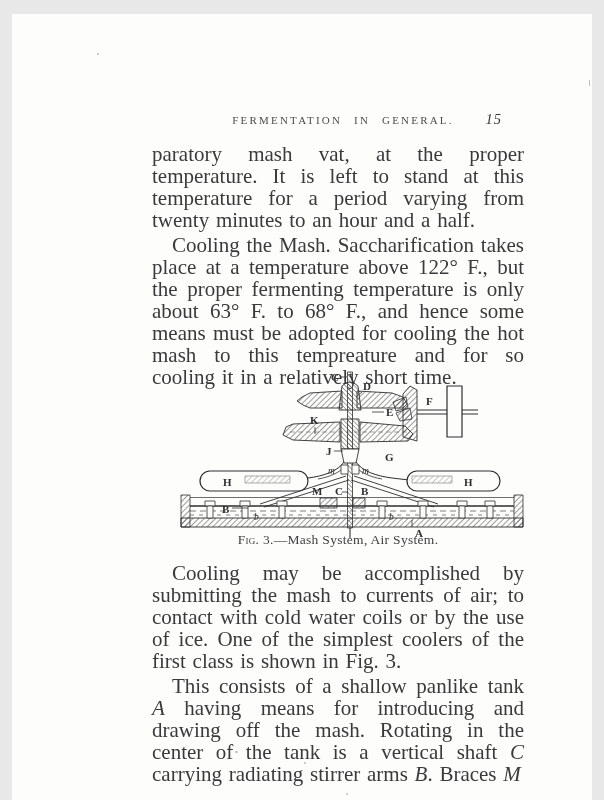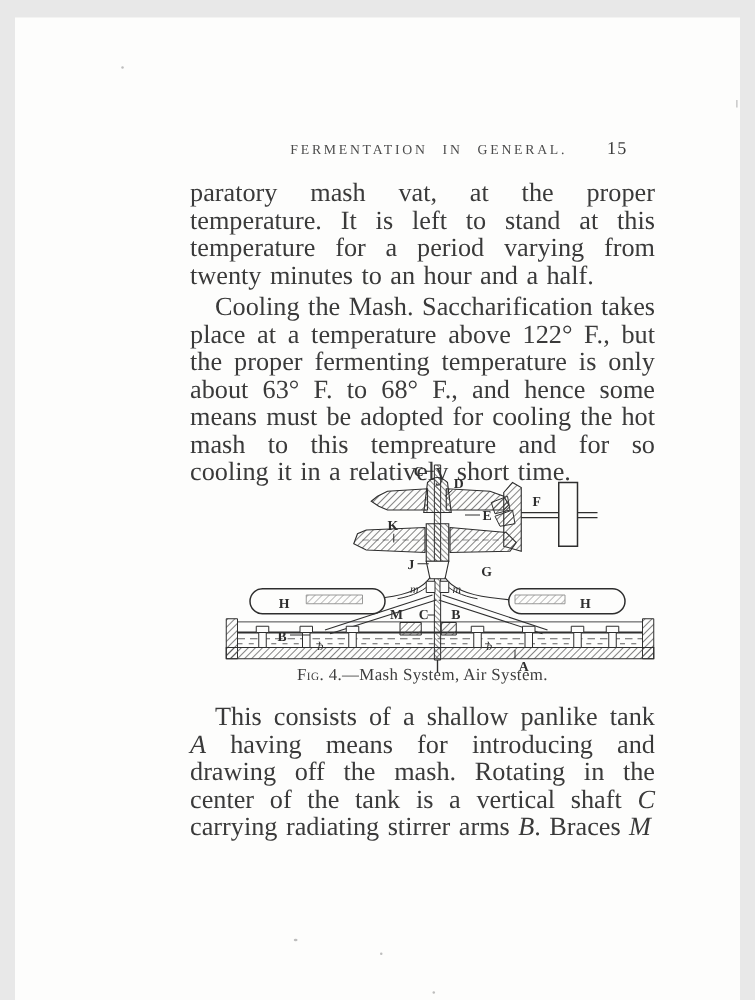--- a/index.html
+++ b/index.html
@@ -8,21 +8,21 @@
     font-family:"Liberation Serif",serif;color:#3b3b3b;overflow:hidden;
     margin:14px auto;
   }
   .header{position:absolute;left:140px;top:100px;width:372px;height:20px;}
   .running-title{
     display:block;text-align:center;font-size:11px;letter-spacing:2.2px;
     word-spacing:7px;color:#4c4c4c;padding-left:10px;
   }
   .page-number{
     position:absolute;right:22px;top:-3px;font-size:14.5px;
-    letter-spacing:1px;color:#3b3b3b;
+    letter-spacing:1px;color:#3b3b3b;font-style:italic;
   }
   .body-text{
     position:absolute;left:140px;width:372px;font-size:21px;line-height:22px;
     text-align:justify;word-spacing:1.5px;color:#3a3a3a;
   }
   #body-top{top:129px;}
   #body-bottom{top:548px;}
   p.para{margin:0;}
   p.para + p.para{margin-top:3px;}
   p.indent{text-indent:20px;}
@@ -162,24 +162,25 @@
       <text class="figlbl" x="175" y="131">C</text>
       <text class="figlbl" x="201" y="131">B</text>
       <text class="figlbl" x="62" y="149">B</text>
       <text class="figlbl-sm" x="94" y="156">b</text>
       <text class="figlbl-sm" x="229" y="156">b</text>
       <text class="figlbl" x="255" y="173">A</text>
     </svg>
   </div>
 
   <div class="caption">
-    <span class="smallcaps">Fig. 4.</span><span>—Mash System, Air System.</span>
+    <span class="smallcaps">Fig. 3.</span><span>—Mash System, Air System.</span>
   </div>
 
   <div class="body-text" id="body-bottom">
+      <p class="para indent"><span class="run-bold">Cooling</span><span> may be accomplished by submitting the mash to currents of air; to contact with cold water coils or by the use of ice.  One of the simplest coolers of the first class is shown in Fig. 3.</span></p>
       <p class="para indent"><span>This consists of a shallow panlike tank </span><span class="run-italic">A</span><span> having means for introducing and drawing off the mash. Rotating in the center of the tank is a vertical shaft </span><span class="run-italic">C</span><span> carrying radiating stirrer arms </span><span class="run-italic">B</span><span>.  Braces </span><span class="run-italic">M</span></p>
     </div>
 
   <div class="noise" style="left:85px;top:39px;width:2px;height:2px;"></div>
   <div class="noise" style="left:577px;top:66px;width:1px;height:6px;border-radius:0;"></div>
   <div class="noise" style="left:223px;top:737px;width:3px;height:2px;"></div>
   <div class="noise" style="left:292px;top:748px;width:2px;height:2px;"></div>
   <div class="noise" style="left:334px;top:779px;width:2px;height:2px;"></div>
 
 </div>

